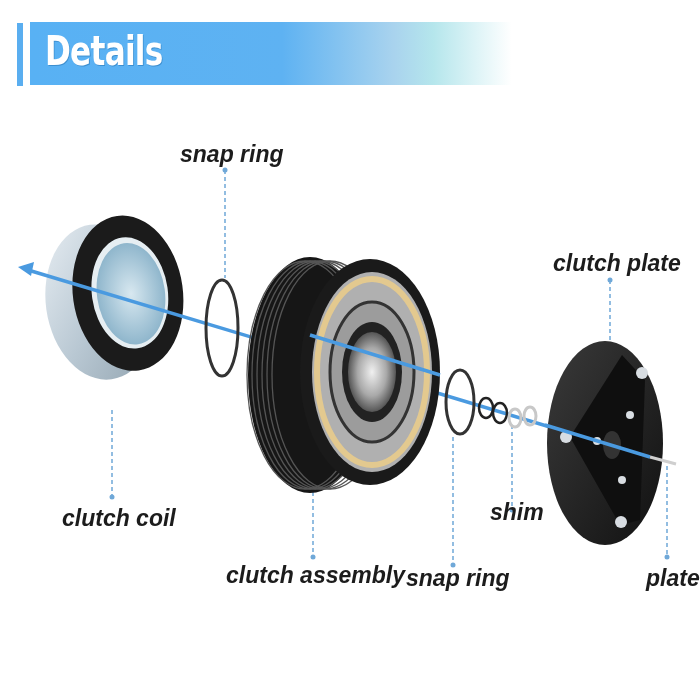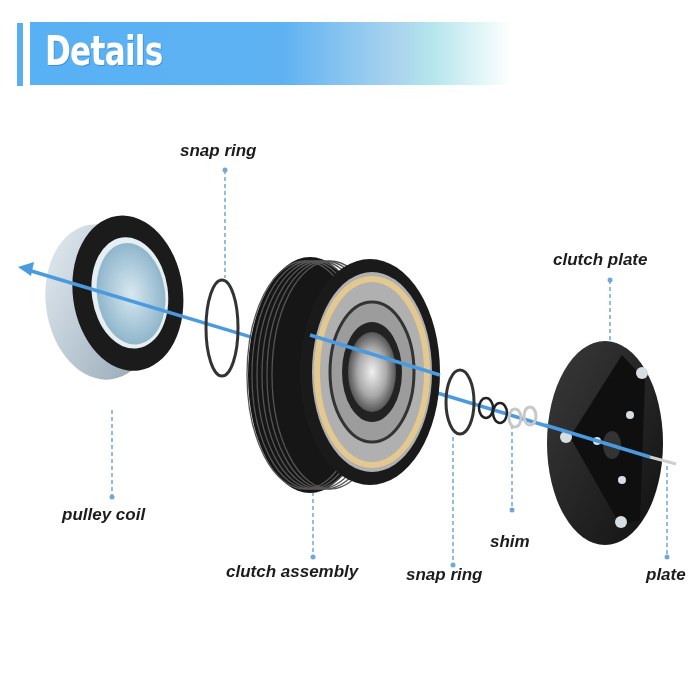--- a/index.html
+++ b/index.html
@@ -5,21 +5,21 @@
     html, body { margin: 0; padding: 0; background: #ffffff; }
     body { width: 700px; height: 700px; position: relative; overflow: hidden; font-family: "Liberation Sans", sans-serif; }
     .header-accent { position: absolute; left: 17px; top: 23px; width: 6px; height: 63px; background: #5aaef0; }
     .header-bar { position: absolute; left: 30px; top: 22px; width: 560px; height: 63px;
       background: linear-gradient(90deg, #58b1f4 0%, #5eb2f2 45%, #a9d3ee 65%, #b5e6ec 72%, #ffffff 86%); }
     .header-title { position: absolute; left: 45px; top: 28px; font-family: "DejaVu Sans", sans-serif; font-weight: bold;
       font-size: 40px; color: #ffffff; letter-spacing: -1px; transform: scaleX(0.78); transform-origin: left center;
       text-shadow: 1px 1px 0 #3d8fd0; }
     svg.diagram { position: absolute; left: 0; top: 0; }
     .label { position: absolute; font-family: "Liberation Sans", sans-serif; font-weight: bold; font-style: italic;
-      font-size: 17px; color: #1c1c1c; white-space: nowrap; }
+      font-size: 23px; color: #1c1c1c; white-space: nowrap; }
   </style>
 </head>
 <body>
 
 <div class="header-accent"></div>
 <div class="header-bar"></div>
 <div class="header-title">Details</div>
 
 <svg class="diagram" width="700" height="700" viewBox="0 0 700 700">
   <defs>
@@ -111,17 +111,17 @@
         <circle cx="622" cy="480" r="4"></circle>
     </g>
     <ellipse cx="612" cy="445" rx="9" ry="14" fill="#333"></ellipse>
   </g>
   <line x1="545" y1="425" x2="650" y2="457" stroke="#4a9ae0" stroke-width="3.5"></line>
   <line x1="650" y1="457" x2="676" y2="464" stroke="#cfcfcf" stroke-width="3"></line>
 </svg>
 
 <div class="label" style="left:180px;top:141px;">snap ring</div>
 <div class="label" style="left:553px;top:250px;font-style:italic;">clutch plate</div>
-<div class="label" style="left:62px;top:505px;">pulley coil</div>
-<div class="label" style="left:490px;top:532px;">shim</div>
+<div class="label" style="left:62px;top:505px;">clutch coil</div>
+<div class="label" style="left:490px;top:499px;">shim</div>
 <div class="label" style="left:226px;top:562px;">clutch assembly</div>
 <div class="label" style="left:406px;top:565px;">snap ring</div>
 <div class="label" style="left:646px;top:565px;">plate</div>
 
 </body></html>

